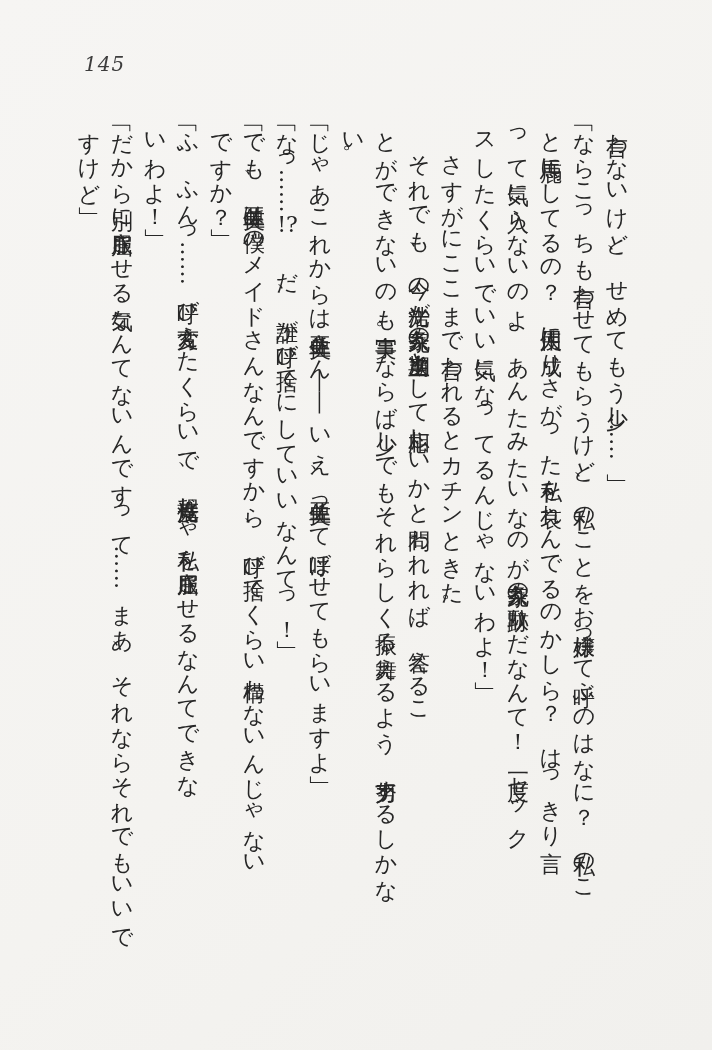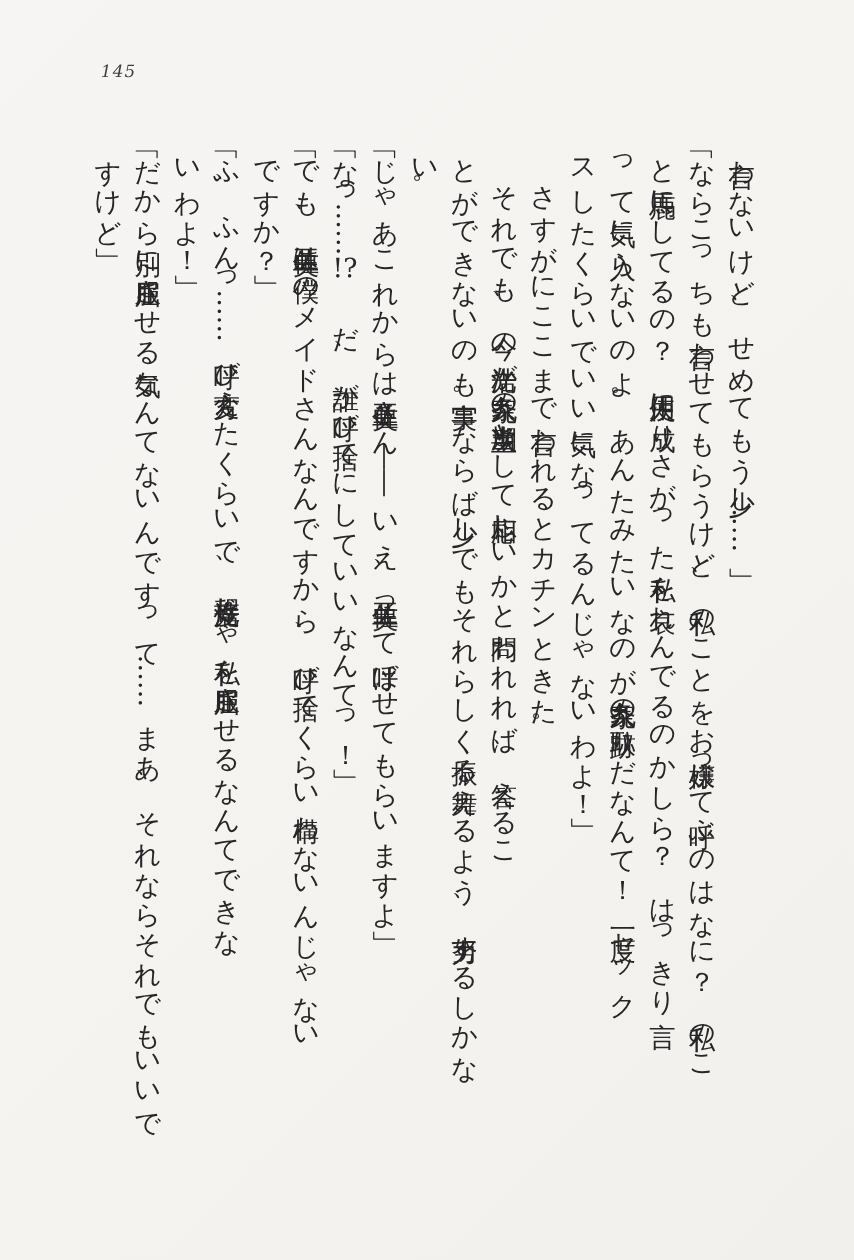--- a/index.html
+++ b/index.html
@@ -15,21 +15,21 @@
     position: relative;
     width: 712px;
     height: 1050px;
     background: linear-gradient(135deg, #f6f5f3 0%, #f4f3f0 55%, #f1f0ed 100%);
     overflow: hidden;
   }
   .page-number {
     position: absolute;
     top: 52px;
     left: 84px;
-    font-size: 14px;
+    font-size: 20px;
     font-style: italic;
     color: #3d3d3d;
     letter-spacing: 1px;
   }
   .text-block {
     position: absolute;
     top: 118px;
     left: 68px;
     width: 566px;
     height: 848px;

